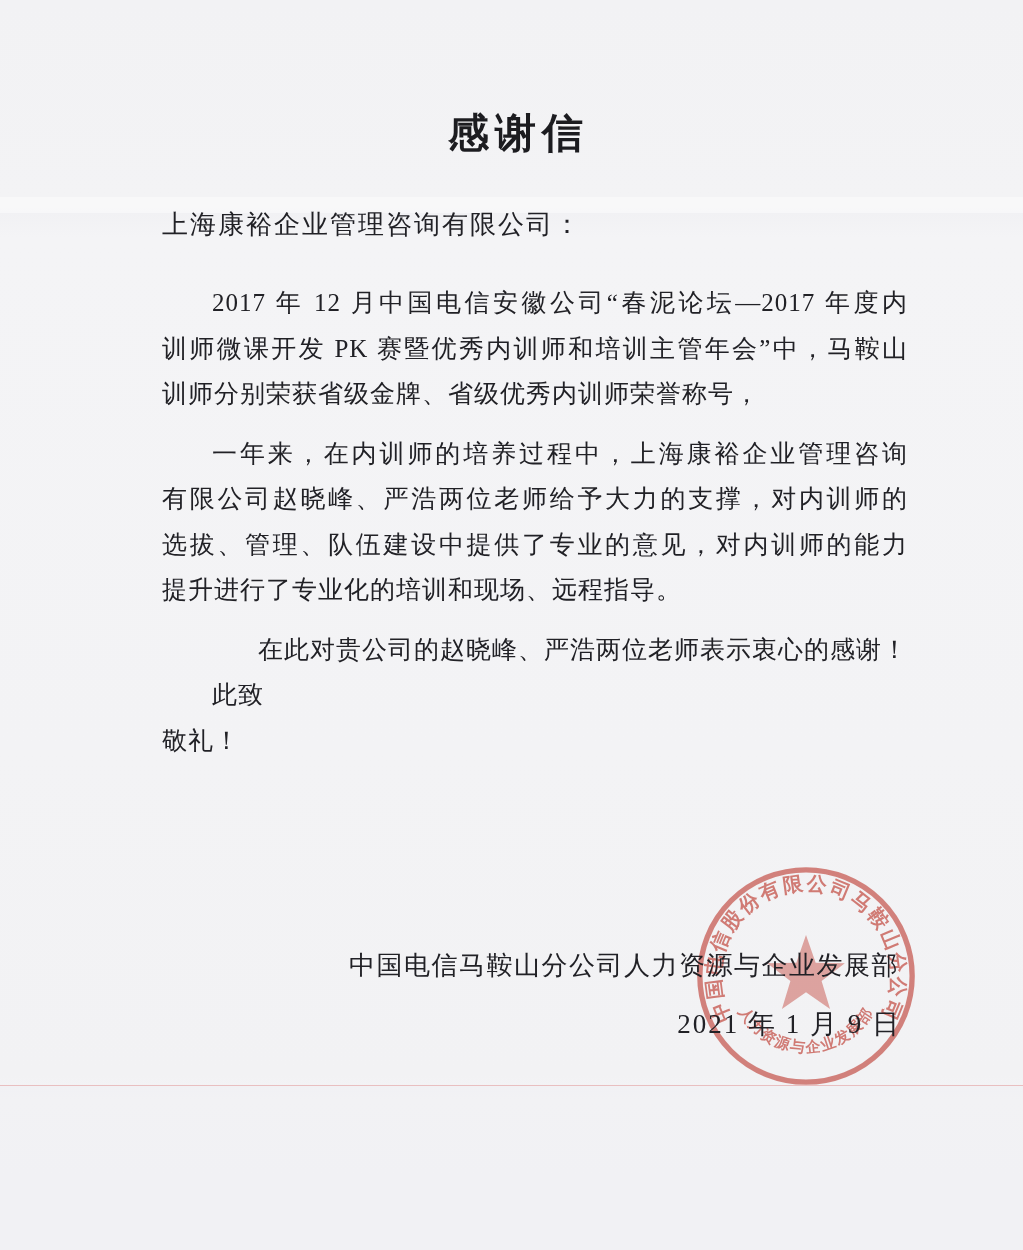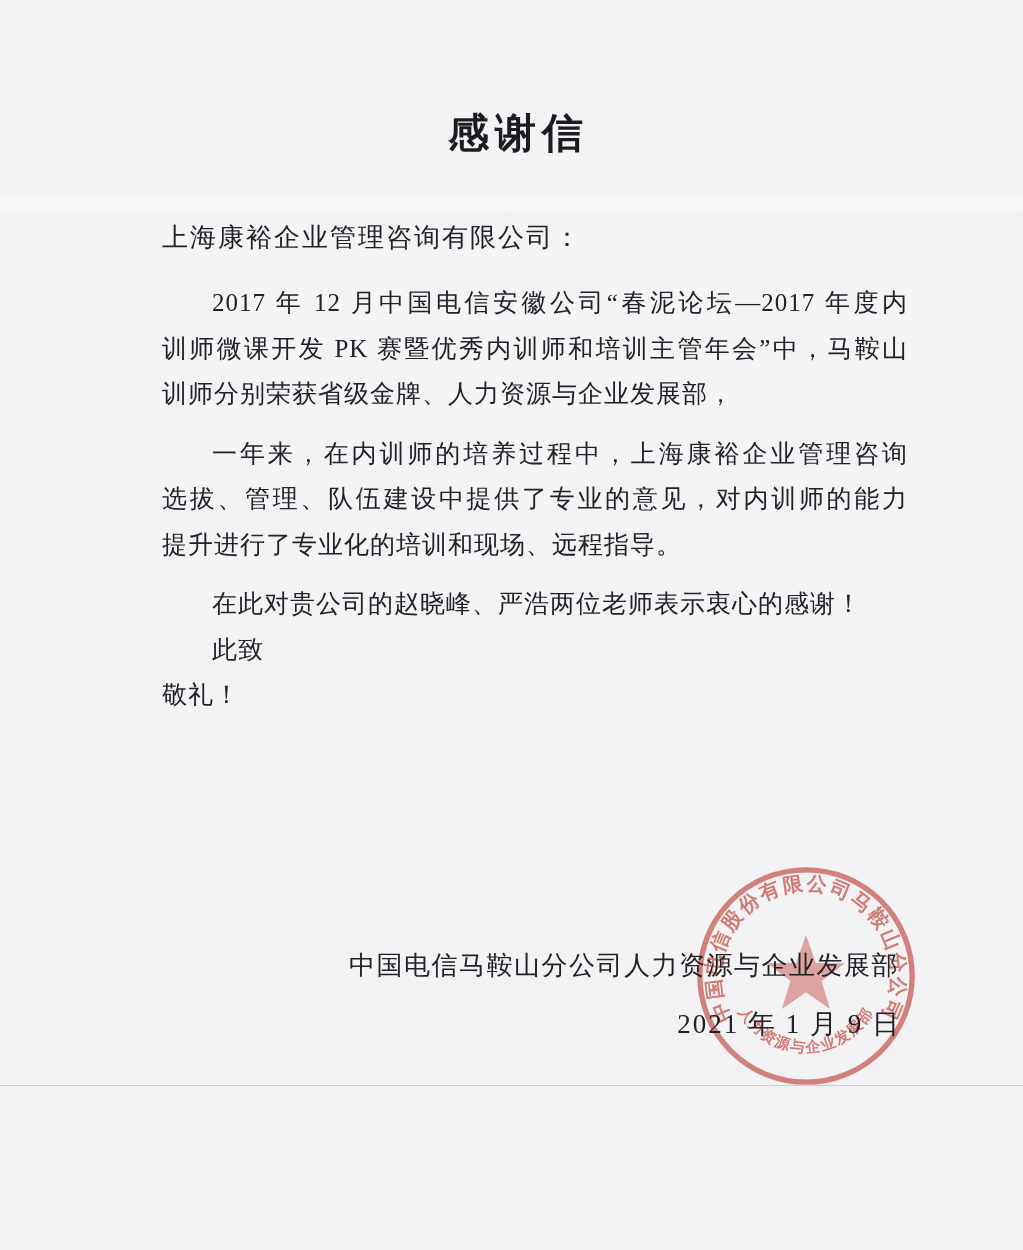--- a/index.html
+++ b/index.html
@@ -26,32 +26,32 @@
     position: absolute; left: 0; top: 1086px; width: 100%; height: 164px;
     background: rgba(240,240,243,0.6);
   }
   .title {
     position: absolute; top: 106px; left: 7px; width: 100%;
     text-align: center;
     font-size: 41px; font-weight: bold; letter-spacing: 6px;
     color: #1c1c20;
   }
   .salutation {
-    position: absolute; left: 162px; top: 220px;
+    position: absolute; left: 162px; top: 207px;
     font-size: 26px; letter-spacing: 2px;
   }
   .body-block {
     position: absolute; left: 162px; top: 280px; width: 746px;
     font-size: 25px; letter-spacing: 1px;
     line-height: 45.5px;
   }
   .line { white-space: nowrap; }
   .line.fill { text-align: justify; text-align-last: justify; white-space: normal; height: 45.5px; overflow: hidden; }
   .line.indent { text-indent: 2em; }
-  .line.para-gap { margin-top: 14px; }
+  .line.para-gap { margin-top: 14px; text-align: right; }
   .signature {
     position: absolute; top: 948px; right: 124px;
     font-size: 26px; letter-spacing: 1.5px;
     z-index: 2;
   }
   .date {
     position: absolute; top: 1006px; right: 122px;
     font-size: 27px; letter-spacing: 2px;
     z-index: 2;
   }
@@ -76,22 +76,23 @@
 
   <div class="scan-band-top"></div>
 
   <div class="title">感谢信</div>
 
   <div class="salutation">上海康裕企业管理咨询有限公司：</div>
 
   <div class="body-block">
     <div class="line indent fill">2017 年 12 月中国电信安徽公司“春泥论坛—2017 年度内</div>
     <div class="line fill">训师微课开发 PK 赛暨优秀内训师和培训主管年会”中，马鞍山</div>
-    <div class="line">训师分别荣获省级金牌、人力资源与企业发展部，</div>
+    <div class="line">训师分别荣获省级金牌、省级优秀内训师荣誉称号，</div>
     <div class="line indent fill para-gap">一年来，在内训师的培养过程中，上海康裕企业管理咨询</div>
+    <div class="line fill">有限公司赵晓峰、严浩两位老师给予大力的支撑，对内训师的</div>
     <div class="line fill">选拔、管理、队伍建设中提供了专业的意见，对内训师的能力</div>
     <div class="line">提升进行了专业化的培训和现场、远程指导。</div>
     <div class="line indent para-gap">在此对贵公司的赵晓峰、严浩两位老师表示衷心的感谢！</div>
     <div class="line indent">此致</div>
     <div class="line">敬礼！</div>
   </div>
 
   <div class="signature">中国电信马鞍山分公司人力资源与企业发展部</div>
 
   <div class="date">2021 年 1 月 9 日</div>

